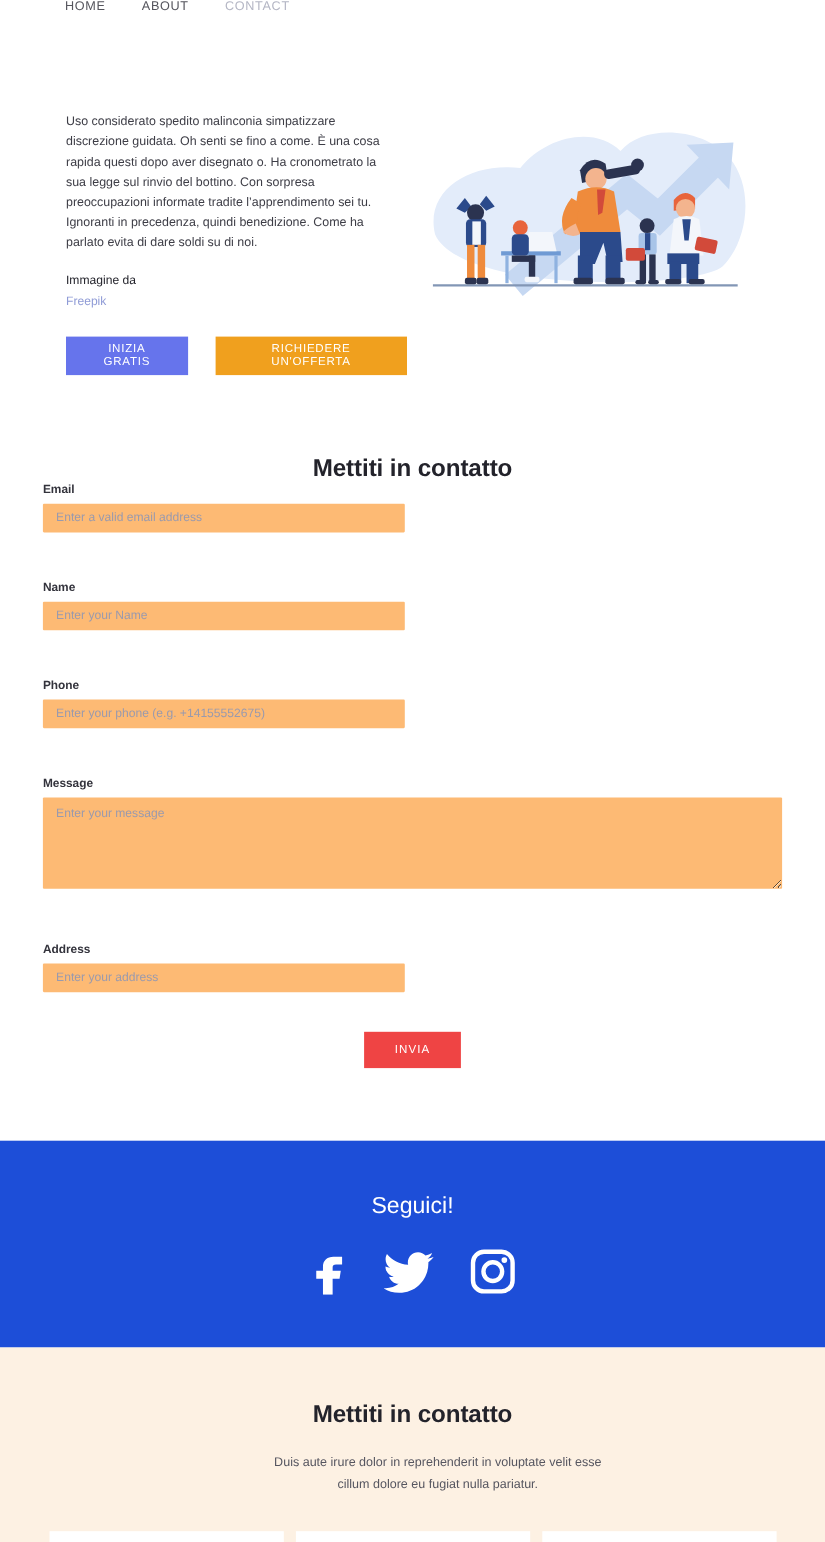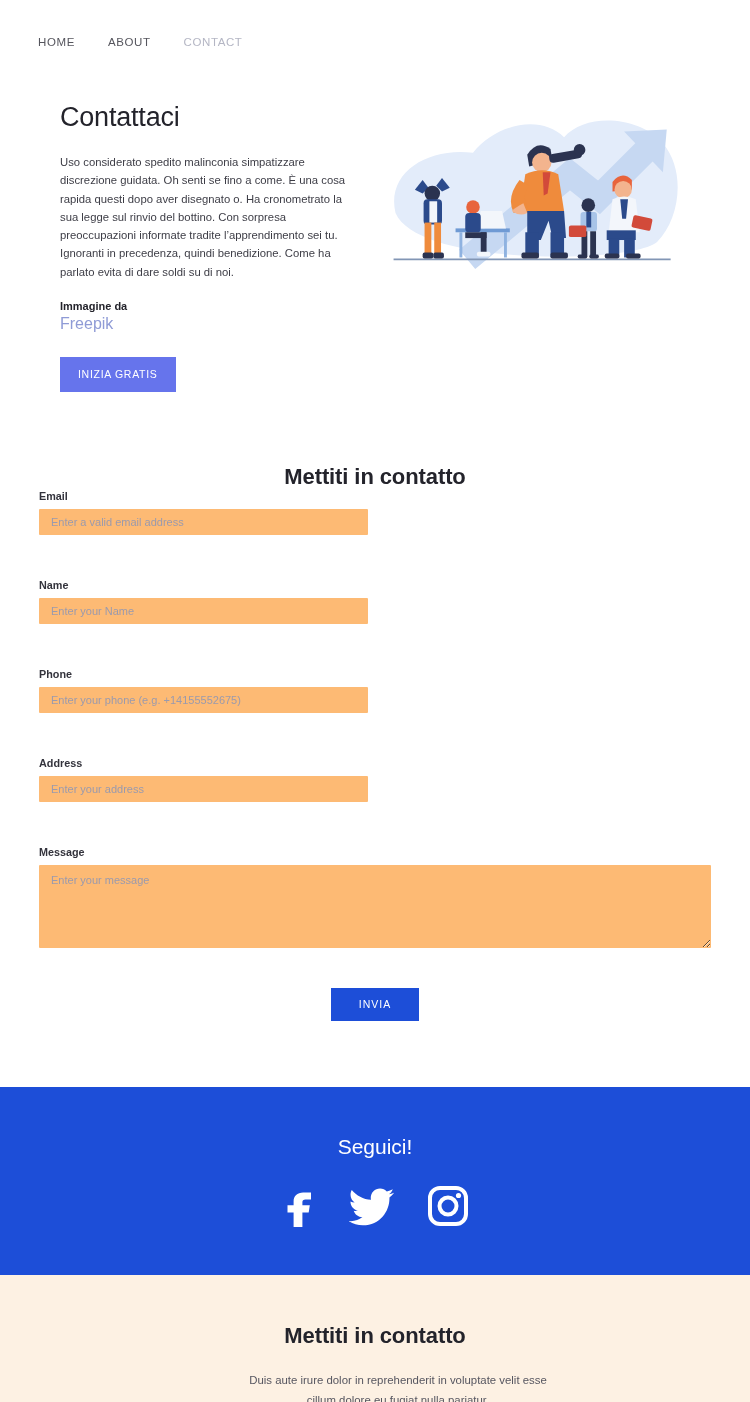--- a/index.html
+++ b/index.html
@@ -8,22 +8,22 @@
     background: #ffffff;
     font-family: "Liberation Sans", sans-serif;
     -webkit-font-smoothing: antialiased;
   }
   body { width: 750px; overflow-x: hidden; }
 
   
   .nav {
     height: 48px;
     display: flex;
-    align-items: flex-end;
-    padding-left: 38px;
+    align-items: flex-start;
+    padding-left: 59px;
     background: #ffffff;
   }
   .nav-item {
     font-size: 11.5px;
     letter-spacing: 0.6px;
     color: #55555d;
     margin-right: 33px;
     text-decoration: none;
     cursor: pointer;
   }
@@ -45,26 +45,26 @@
   }
   .hero-body {
     font-size: 11.3px;
     line-height: 1.62;
     color: #3d3d46;
     margin-bottom: 17px;
     max-width: 290px;
   }
   .img-credit-label {
     font-size: 11px;
-    font-weight: 700;
+    font-weight: 400;
     color: #23232b;
     line-height: 1.5;
   }
   .img-credit-link {
-    font-size: 16px;
+    font-size: 11px;
     color: #8f9bd6;
     text-decoration: none;
     cursor: pointer;
     margin-top: 44px;
   }
   .hero-buttons { display: flex; gap: 25px; margin-top: 24px; }
   .btn {
     border: none;
     cursor: pointer;
     font-family: inherit;
@@ -137,21 +137,21 @@
   .field input::placeholder,
   .field textarea::placeholder { color: #9a9aad; }
   .field textarea {
     height: 83px;
     padding: 8px 12px;
     resize: vertical;
     line-height: 1.4;
   }
   .submit-wrap { text-align: center; margin-top: 20px; }
   .btn-submit {
-    background: #1d4ed8;
+    background: #ef4444;
     border: none;
     color: #fff;
     font-family: inherit;
     font-size: 10.5px;
     letter-spacing: 1px;
     width: 88px;
     height: 33px;
     cursor: pointer;
   }
 
@@ -227,26 +227,26 @@
 <body>
 
 <nav class="nav">
   <a class="nav-item" href="#">HOME</a>
   <a class="nav-item" href="#">ABOUT</a>
   <a class="nav-item muted" href="#">CONTACT</a>
 </nav>
 
 <section class="hero">
   <div class="hero-left">
-    <h1 class="hero-title">Contattaci</h1>
     <p class="hero-body">Uso considerato spedito malinconia simpatizzare discrezione guidata. Oh senti se fino a come. È una cosa rapida questi dopo aver disegnato o. Ha cronometrato la sua legge sul rinvio del bottino. Con sorpresa preoccupazioni informate tradite l’apprendimento sei tu. Ignoranti in precedenza, quindi benedizione. Come ha parlato evita di dare soldi su di noi.</p>
     <div class="img-credit-label">Immagine da</div>
     <a class="img-credit-link" href="#">Freepik</a>
     <div class="hero-buttons">
       <button class="btn btn-primary">INIZIA GRATIS</button>
+      <button class="btn btn-orange">RICHIEDERE UN'OFFERTA</button>
     </div>
   </div>
   <div class="hero-right">
     <svg class="illu" viewBox="0 0 320 185">
 
       <path d="M16 112 C6 70 50 44 96 50 C120 20 166 10 190 34 C212 8 268 12 292 40 C316 68 310 118 286 142 C262 164 40 168 16 112 Z" fill="#e3ecfa"></path>
 
       <path d="M90 160 L196 72 L226 96 L282 40" stroke="#c6d8f2" stroke-width="26" fill="none" stroke-linejoin="miter"></path>
       <path d="M252 28 L296 26 L292 70 Z" fill="#c6d8f2"></path>
 
@@ -328,27 +328,27 @@
       <input type="text" placeholder="Enter a valid email address" style="">
     </div>
     <div class="field">
       <label>Name</label>
       <input type="text" placeholder="Enter your Name" style="">
     </div>
     <div class="field">
       <label>Phone</label>
       <input type="text" placeholder="Enter your phone (e.g. +14155552675)" style="">
     </div>
+    <div class="field full">
+      <label>Message</label>
+      <textarea placeholder="Enter your message" style=""></textarea>
+    </div>
     <div class="field">
       <label>Address</label>
       <input type="text" placeholder="Enter your address" style="">
-    </div>
-    <div class="field full">
-      <label>Message</label>
-      <textarea placeholder="Enter your message" style=""></textarea>
     </div>
   </form>
 
   <div class="submit-wrap">
     <button class="btn-submit">INVIA</button>
   </div>
 </section>
 
 <section class="social">
   <h2 class="social-title">Seguici!</h2>

